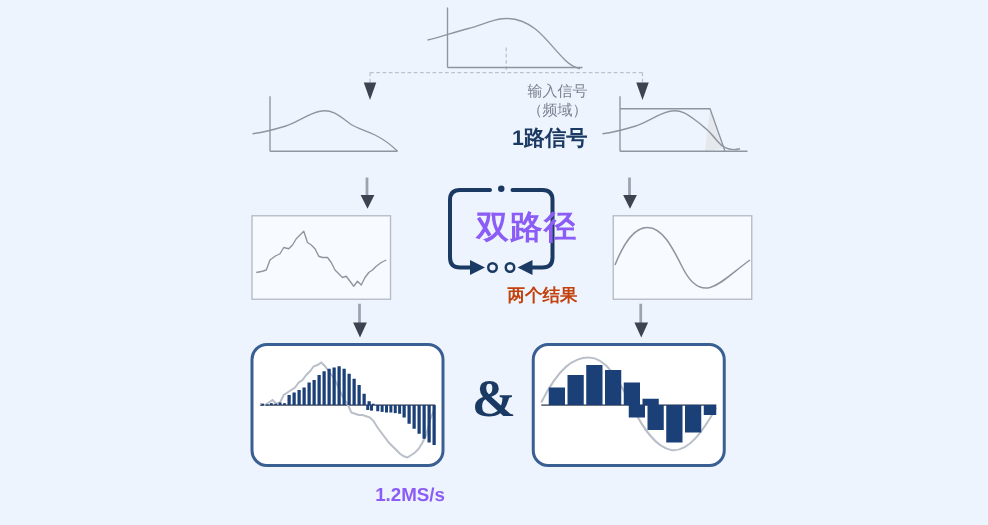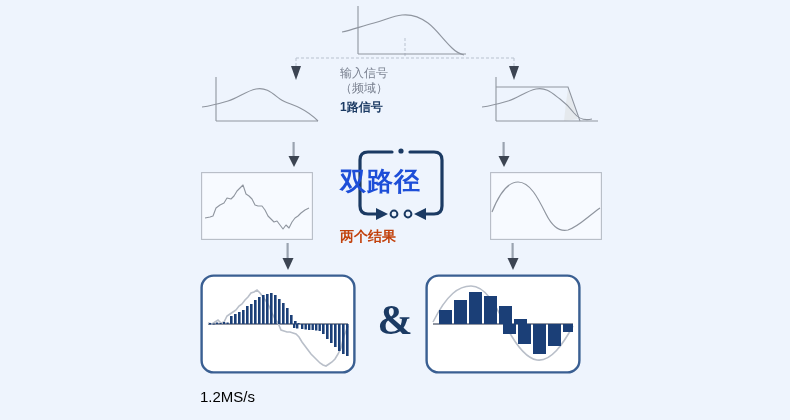--- a/index.html
+++ b/index.html
@@ -8,28 +8,28 @@
     background:#eef4fd;
     font-family:"Liberation Sans","DejaVu Sans",sans-serif;
     overflow:hidden;
   }
   #stage{position:relative;width:790px;height:420px;}
   .abs{position:absolute;}
   svg{display:block;overflow:visible;}
 
   .lbl{
     position:absolute;
-    text-align:left;
+    text-align:right;
     white-space:nowrap;
     line-height:1.25;
   }
   .lbl-gray{color:#7a8190;font-size:12px;}
-  .lbl-navy{color:#1b3a63;font-size:12px;font-weight:bold;}
+  .lbl-navy{color:#1b3a63;font-size:17px;font-weight:bold;}
   .lbl-navy-mid{color:#c2410c;font-size:14px;font-weight:bold;}
-  .lbl-rate{color:#000000;font-size:15px;font-weight:normal;}
+  .lbl-rate{color:#8b5cf6;font-size:15px;font-weight:bold;}
   .amp{
     position:absolute;
     color:#1b3a63;
     font-size:42px;
     font-weight:bold;
     font-family:"Liberation Serif","DejaVu Serif",serif;
   }
   .panel-wrap{position:absolute;}
   .thinbox{position:absolute;}
 </style>
@@ -121,21 +121,21 @@
         <path d="M52 4 L28 4 Q20 4 20 12 L20 58 Q20 66 28 66 L36 66"></path>
         <path d="M70 4 L94 4 Q102 4 102 12 L102 58 Q102 66 94 66 L86 66"></path>
       </g>
       <polygon points="36,60 48,66 36,72" fill="#1b3a63"></polygon>
       <polygon points="86,60 74,66 86,72" fill="#1b3a63"></polygon>
       <circle cx="54" cy="66" r="3.4" fill="none" stroke="#1b3a63" stroke-width="2"></circle>
       <circle cx="68" cy="66" r="3.4" fill="none" stroke="#1b3a63" stroke-width="2"></circle>
       <circle cx="61" cy="3" r="2.6" fill="#1b3a63"></circle>
     </svg>
   </div>
-  <div class="lbl" style="left:340px;top:165px;width:122px;color:#1d4ed8;font-size:26px;font-weight:bold;letter-spacing:1px;">双路径</div>
+  <div class="lbl" style="left:340px;top:165px;width:122px;color:#8b5cf6;font-size:26px;font-weight:bold;letter-spacing:1px;">双路径</div>
   <div class="lbl lbl-navy-mid" style="left:340px;top:228px;width:122px;">两个结果</div>
 
   <div class="abs" style="left:281px;top:243px;">
     <svg width="14" height="28" viewBox="0 0 14 28">
       <rect x="5.5" y="0" width="2.2" height="17" fill="#9aa3b0"></rect>
       <polygon points="1.5,15 12.5,15 7,27" fill="#3c4452"></polygon>
     </svg>
   </div>
   <div class="abs" style="left:506px;top:243px;">
     <svg width="14" height="28" viewBox="0 0 14 28">

